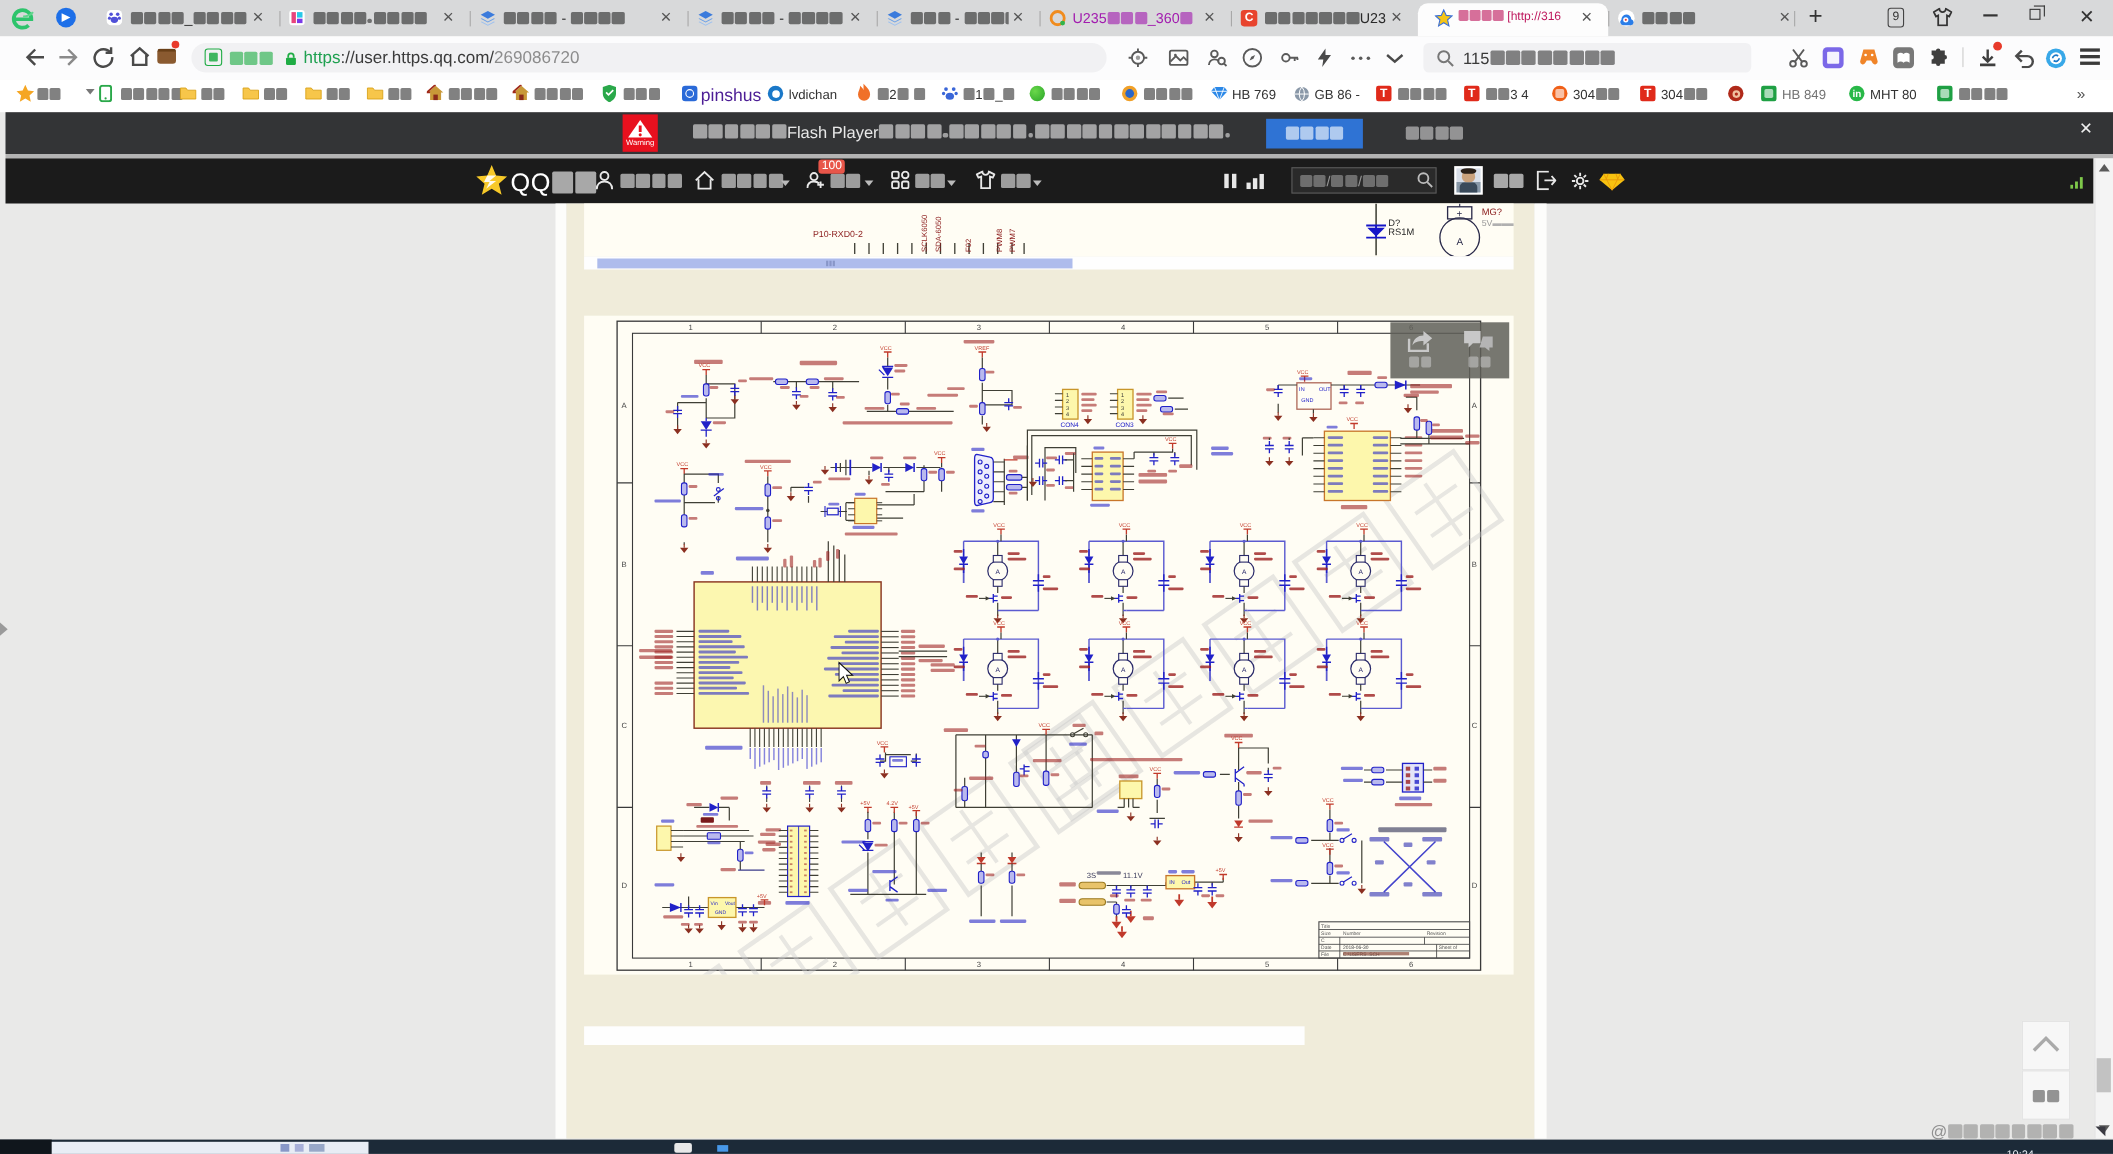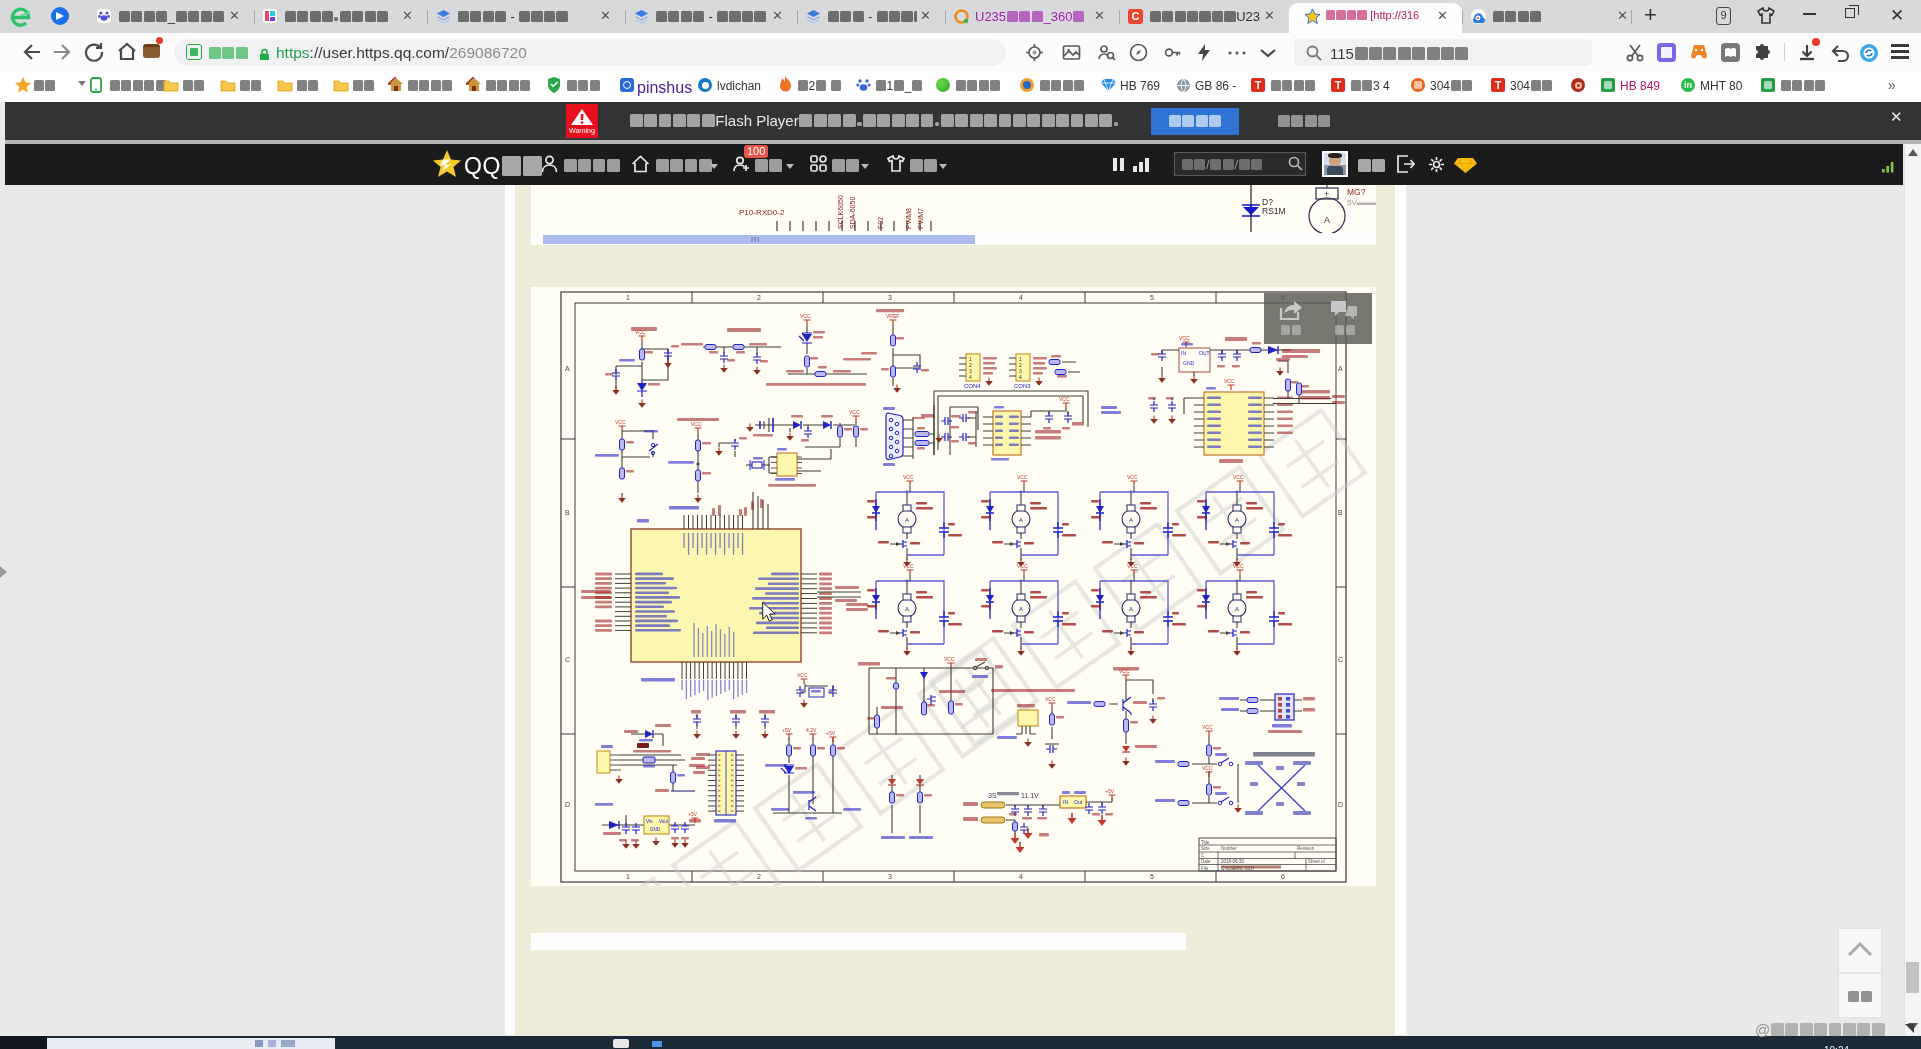--- a/index.html
+++ b/index.html
@@ -328,21 +328,21 @@
 <div class="a" style="left:1331px;top:78px;width:14px;height:14px;border-radius:2px;background:#e02a1a;color:#fff;font-size:11px;font-weight:bold;text-align:center;line-height:14px">T</div>
 <div class="a k tx" style="left:1350px;top:79px;font-size:12px;color:#333"><i></i><i></i>3 4</div>
 <div class="a k" style="left:1411px;top:78px;width:14px;height:14px;border-radius:50%;background:#f06018;color:#fff;font-size:9px;text-align:center;line-height:14px"><i></i></div>
 <div class="a k tx" style="left:1430px;top:79px;font-size:12px;color:#333">304<i></i><i></i></div>
 <div class="a" style="left:1491px;top:78px;width:14px;height:14px;border-radius:2px;background:#e02a1a;color:#fff;font-size:11px;font-weight:bold;text-align:center;line-height:14px">T</div>
 <div class="a k tx" style="left:1510px;top:79px;font-size:12px;color:#333">304<i></i><i></i></div>
 <div class="a" style="left:1571px;top:78px;width:14px;height:14px;border-radius:50%;background:#b02a1a">
     <div style="margin:3.5px;width:7px;height:7px;border-radius:50%;border:2px solid #f0c0a0"></div>
   </div>
 <div class="a k" style="left:1601px;top:78px;width:14px;height:14px;border-radius:2px;background:#1fa044;color:#fff;font-size:9px;text-align:center;line-height:14px"><i></i></div>
-<div class="a k tx" style="left:1620px;top:79px;font-size:12px;color:#be185d">HB 849</div>
+<div class="a k tx" style="left:1620px;top:79px;font-size:12px;color:#737373">HB 849</div>
 <div class="a" style="left:1681px;top:78px;width:14px;height:14px;border-radius:50%;background:#28b848;color:#fff;font-size:9px;font-weight:bold;text-align:center;line-height:14px">in</div>
 <div class="a k tx" style="left:1700px;top:79px;font-size:12px;color:#333">MHT 80</div>
 <div class="a k" style="left:1761px;top:78px;width:14px;height:14px;border-radius:2px;background:#1fa044;color:#fff;font-size:9px;text-align:center;line-height:14px"><i></i></div>
 <div class="a k tx" style="left:1780px;top:79px;font-size:12px;color:#333"><i></i><i></i><i></i><i></i></div>
 <div class="a" style="left:1888px;top:77px;font-size:14px;color:#555">»</div>
 
 <div class="a" style="left:5px;top:102px;width:1916px;height:38px;background:#333436"></div>
 
 <div class="a" style="left:566px;top:104px;width:32px;height:34px;background:#e8101e">
 <svg width="32" height="34" viewBox="0 0 32 34">

